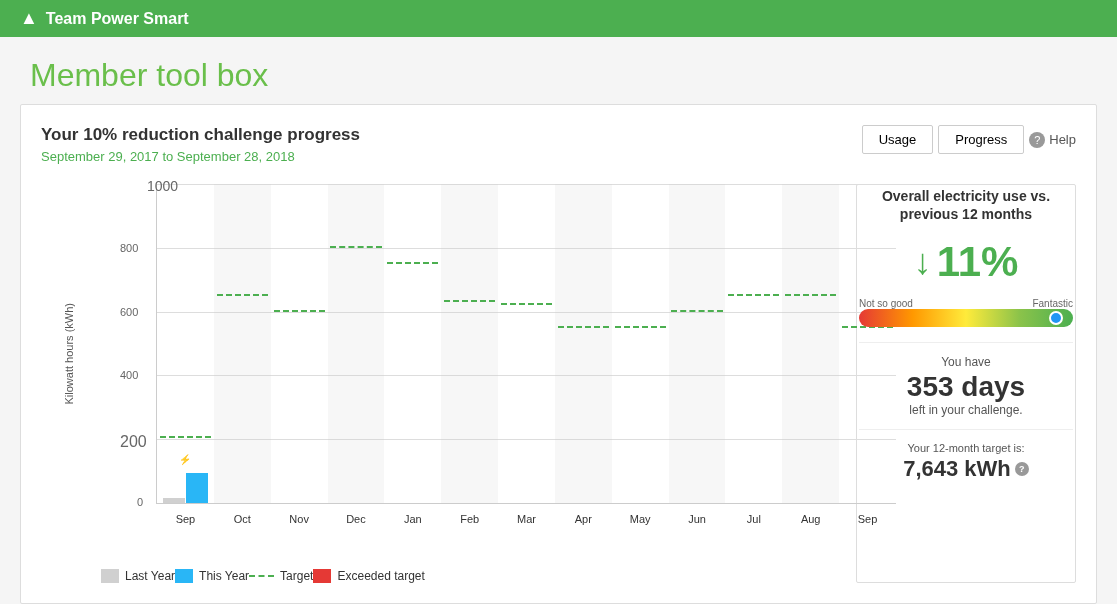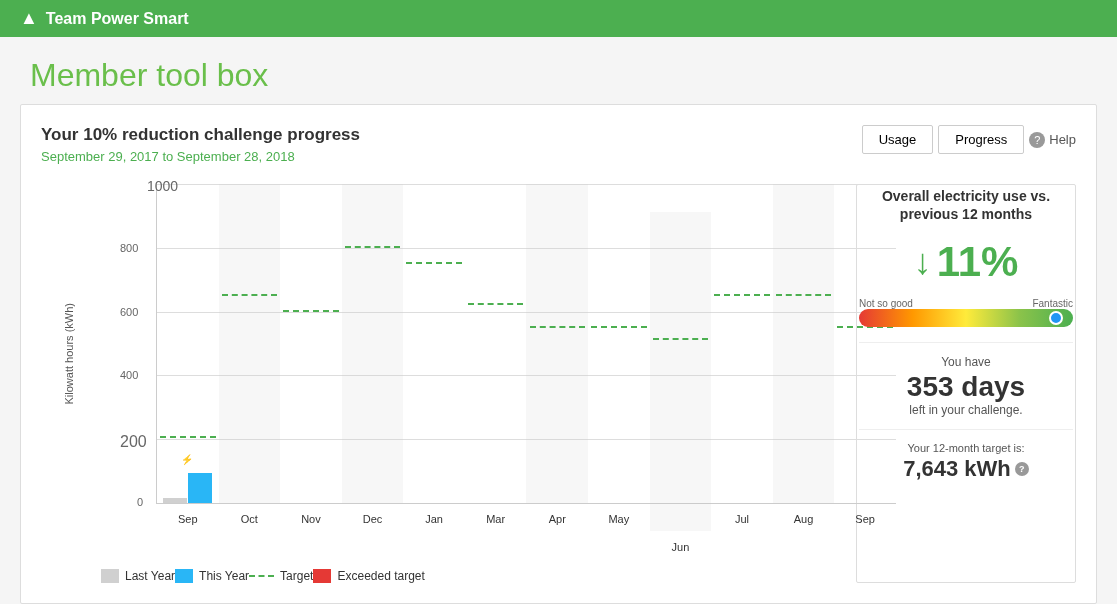--- a/index.html
+++ b/index.html
@@ -355,20 +355,27 @@
             </div>
 
             <div class="bar-group" style="flex:1;position:relative;height:100%;">
               <div style="position:absolute;bottom:0;width:70%;left:15%;display:flex;gap:1px;align-items:flex-end;">
                 <div style="background:#d0d0d0;flex:1;height:82%;"></div>
               </div>
               <div style="position:absolute;border-top:2px dashed #4caf50;left:5%;right:5%;bottom:75%;"></div>
               <span style="position:absolute;bottom:-22px;font-size:11px;color:#333;text-align:center;width:100%;">Jan</span>
             </div>
 
+            <div class="bar-group shaded" style="flex:1;position:relative;height:100%;background:rgba(200,200,200,0.15);">
+              <div style="position:absolute;bottom:0;width:70%;left:15%;display:flex;gap:1px;align-items:flex-end;">
+                <div style="background:#d0d0d0;flex:1;height:69%;"></div>
+              </div>
+              <div style="position:absolute;border-top:2px dashed #4caf50;left:5%;right:5%;bottom:63%;"></div>
+              <span style="position:absolute;bottom:-22px;font-size:11px;color:#333;text-align:center;width:100%;">Feb</span>
+            </div>
 
             <div class="bar-group" style="flex:1;position:relative;height:100%;">
               <div style="position:absolute;bottom:0;width:70%;left:15%;display:flex;gap:1px;align-items:flex-end;">
                 <div style="background:#d0d0d0;flex:1;height:67%;"></div>
               </div>
               <div style="position:absolute;border-top:2px dashed #4caf50;left:5%;right:5%;bottom:62%;"></div>
               <span style="position:absolute;bottom:-22px;font-size:11px;color:#333;text-align:center;width:100%;">Mar</span>
             </div>
 
             <div class="bar-group shaded" style="flex:1;position:relative;height:100%;background:rgba(200,200,200,0.15);">
@@ -380,21 +387,21 @@
             </div>
 
             <div class="bar-group" style="flex:1;position:relative;height:100%;">
               <div style="position:absolute;bottom:0;width:70%;left:15%;display:flex;gap:1px;align-items:flex-end;">
                 <div style="background:#d0d0d0;flex:1;height:59%;"></div>
               </div>
               <div style="position:absolute;border-top:2px dashed #4caf50;left:5%;right:5%;bottom:55%;"></div>
               <span style="position:absolute;bottom:-22px;font-size:11px;color:#333;text-align:center;width:100%;">May</span>
             </div>
 
-            <div class="bar-group shaded" style="flex:1;position:relative;height:100%;background:rgba(200,200,200,0.15);margin-top:28px;">
+            <div class="bar-group shaded" style="flex:1;position:relative;height:100%;background:rgba(200,200,200,0.15);">
               <div style="position:absolute;bottom:0;width:70%;left:15%;display:flex;gap:1px;align-items:flex-end;">
                 <div style="background:#d0d0d0;flex:1;height:64%;"></div>
               </div>
               <div style="position:absolute;border-top:2px dashed #4caf50;left:5%;right:5%;bottom:60%;"></div>
               <span style="position:absolute;bottom:-22px;font-size:11px;color:#333;text-align:center;width:100%;">Jun</span>
             </div>
 
             <div class="bar-group" style="flex:1;position:relative;height:100%;">
               <div style="position:absolute;bottom:0;width:70%;left:15%;display:flex;gap:1px;align-items:flex-end;">
                 <div style="background:#d0d0d0;flex:1;height:73%;"></div>

